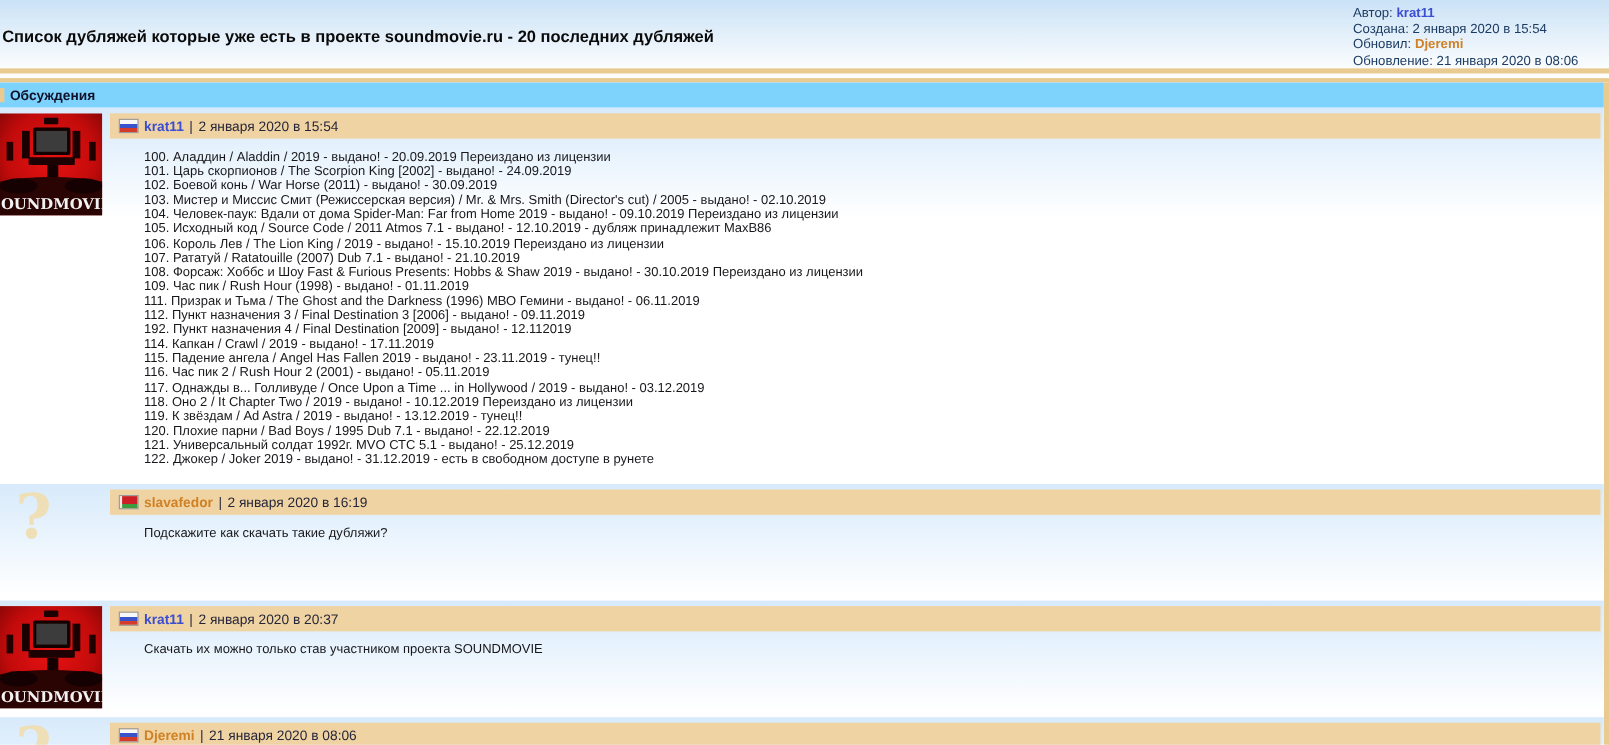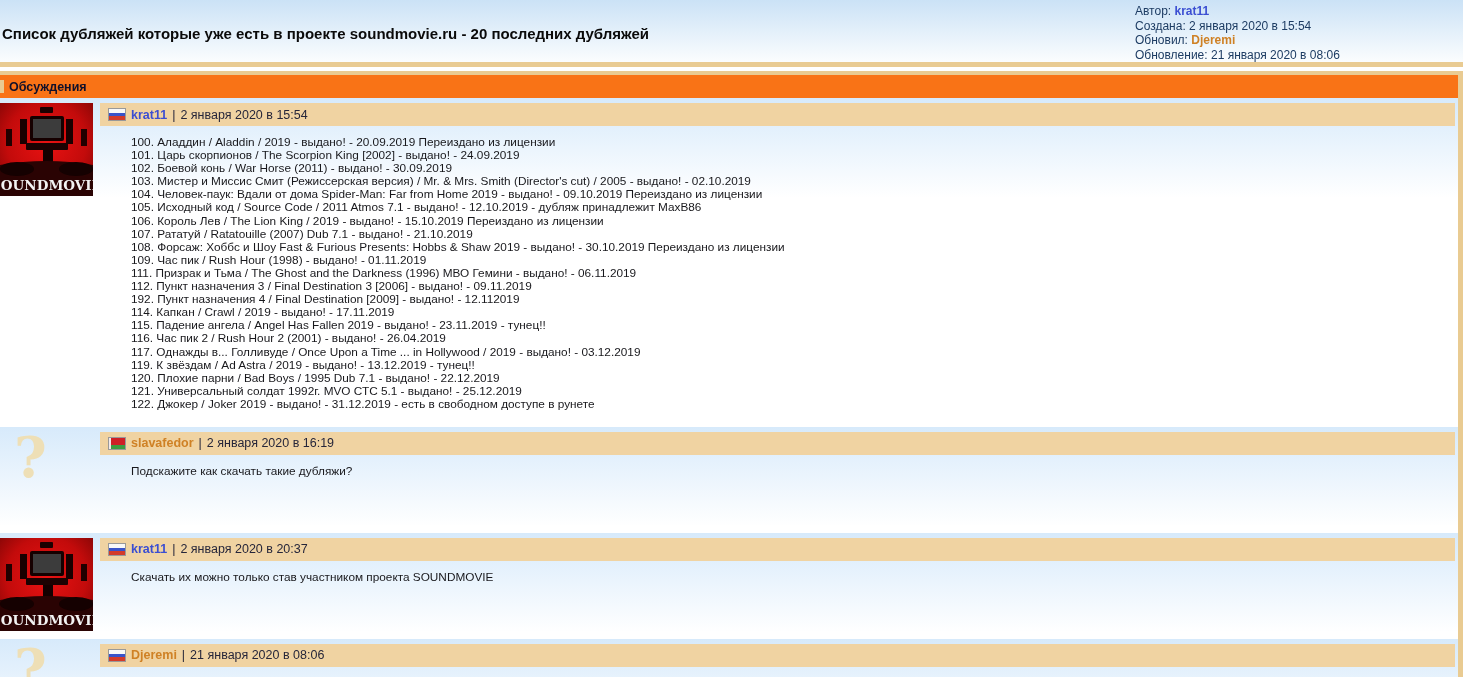--- a/index.html
+++ b/index.html
@@ -4,32 +4,32 @@
 <style>
   html,body{margin:0;padding:0;}
   body{
     width:1463px;height:677px;overflow:hidden;background:#fff;
     font-family:"Liberation Sans",sans-serif;
     -webkit-font-smoothing:antialiased;
   }
   
   .topic-header{position:relative;height:62px;background:linear-gradient(#cbe2f6,#fbfdfe);}
   .page-title{position:absolute;left:2px;top:25px;font-size:15px;font-weight:bold;color:#0a0a0a;white-space:nowrap;}
-  .topic-meta{position:absolute;left:1135px;top:4px;font-size:12px;line-height:14.5px;color:#1d3c63;white-space:nowrap;}
+  .topic-meta{position:absolute;left:1230px;top:4px;font-size:12px;line-height:14.5px;color:#1d3c63;white-space:nowrap;}
   .meta-line{white-space:nowrap;}
   .uname{font-weight:bold;}
   .user-blue{color:#3b4ed2;}
   .user-orange{color:#cf8125;}
   
   .sep-bar{height:5px;background:#e9cb92;}
   .sep-gap{height:4px;background:#ffffff;}
   .sep-bar2{height:4px;background:#e9cb92;}
   
   .discussions{border-right:5px solid #e9cb92;min-height:602px;box-sizing:border-box;}
-  .disc-header{height:23px;background:#f97316;display:flex;align-items:center;font-size:12.5px;font-weight:bold;color:#10102a;}
+  .disc-header{height:23px;background:#7dd3fc;display:flex;align-items:center;font-size:12.5px;font-weight:bold;color:#10102a;}
   .collapse-icon{width:4px;height:13px;background:#e9cb92;margin-right:5px;flex:0 0 auto;}
   
   .posts{display:flex;flex-direction:column;gap:8px;background:#fff;}
   .post{display:flex;align-items:flex-start;background:linear-gradient(#d7eafb,#ffffff 100px);padding-top:5px;min-height:93px;}
   .avatar-cell{flex:0 0 100px;position:relative;min-height:1px;}
   .avatar-img{width:93px;height:93px;display:block;}
   .q-mark{position:absolute;left:14px;top:-8px;font-family:"DejaVu Serif",serif;font-size:56px;font-weight:bold;color:#eedfb6;}
   .post-main{flex:1 1 auto;margin-right:3px;}
   .post-header{height:23px;background:#f0d3a2;display:flex;align-items:center;padding-left:8px;gap:5px;font-size:12.5px;color:#26263a;}
   .flag{width:16px;height:11px;border:1px solid #999;box-sizing:content-box;display:inline-block;flex:0 0 auto;}
@@ -118,22 +118,23 @@
             <div class="post-line">105. Исходный код / Source Code / 2011 Atmos 7.1 - выдано! - 12.10.2019 - дубляж принадлежит MaxB86</div>
             <div class="post-line">106. Король Лев / The Lion King / 2019 - выдано! - 15.10.2019 Переиздано из лицензии</div>
             <div class="post-line">107. Рататуй / Ratatouille (2007) Dub 7.1 - выдано! - 21.10.2019</div>
             <div class="post-line">108. Форсаж: Хоббс и Шоу Fast &amp; Furious Presents: Hobbs &amp; Shaw 2019 - выдано! - 30.10.2019 Переиздано из лицензии</div>
             <div class="post-line">109. Час пик / Rush Hour (1998) - выдано! - 01.11.2019</div>
             <div class="post-line">111. Призрак и Тьма / The Ghost and the Darkness (1996) МВО Гемини - выдано! - 06.11.2019</div>
             <div class="post-line">112. Пункт назначения 3 / Final Destination 3 [2006] - выдано! - 09.11.2019</div>
             <div class="post-line">192. Пункт назначения 4 / Final Destination [2009] - выдано! - 12.112019</div>
             <div class="post-line">114. Капкан / Crawl / 2019 - выдано! - 17.11.2019</div>
             <div class="post-line">115. Падение ангела / Angel Has Fallen 2019 - выдано! - 23.11.2019 - тунец!!</div>
-            <div class="post-line">116. Час пик 2 / Rush Hour 2 (2001) - выдано! - 26.04.2019</div>
+            <div class="post-line">116. Час пик 2 / Rush Hour 2 (2001) - выдано! - 05.11.2019</div>
             <div class="post-line">117. Однажды в... Голливуде / Once Upon a Time ... in Hollywood / 2019 - выдано! - 03.12.2019</div>
+            <div class="post-line">118. Оно 2 / It Chapter Two / 2019 - выдано! - 10.12.2019 Переиздано из лицензии</div>
             <div class="post-line">119. К звёздам / Ad Astra / 2019 - выдано! - 13.12.2019 - тунец!!</div>
             <div class="post-line">120. Плохие парни / Bad Boys / 1995 Dub 7.1 - выдано! - 22.12.2019</div>
             <div class="post-line">121. Универсальный солдат 1992г. MVO СТС 5.1 - выдано! - 25.12.2019</div>
             <div class="post-line">122. Джокер / Joker 2019 - выдано! - 31.12.2019 - есть в свободном доступе в рунете</div>
           </div>
     </div>
   </div>
 
   <div class="post">
     <div class="avatar-cell">

